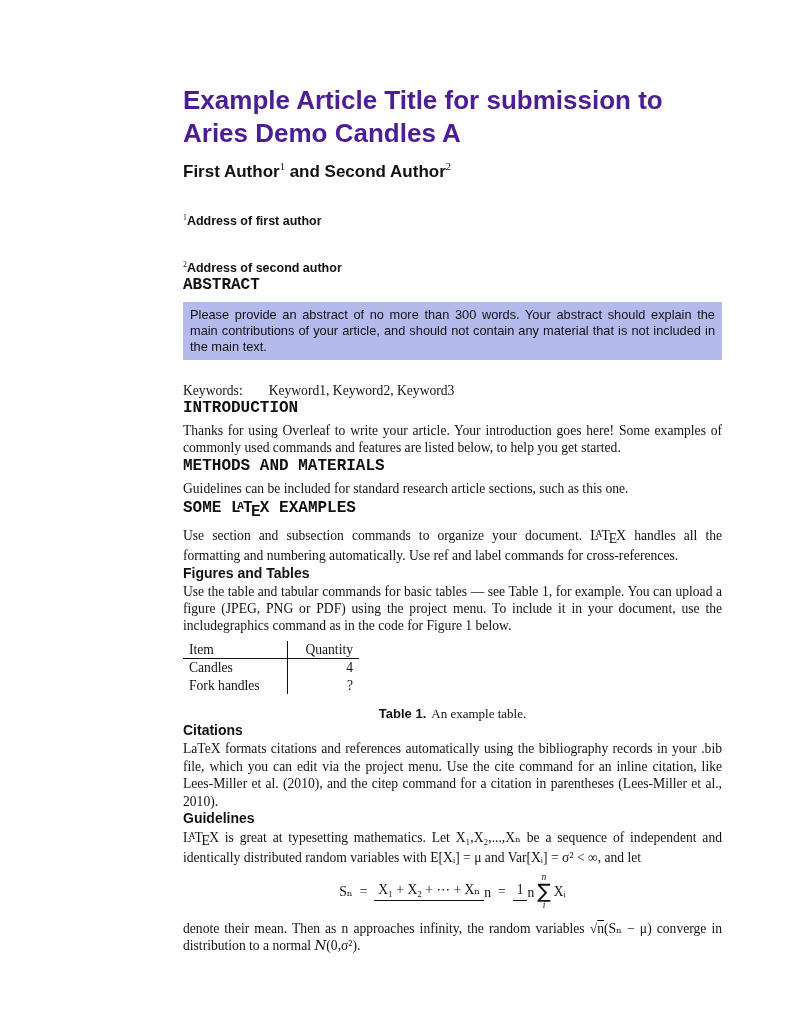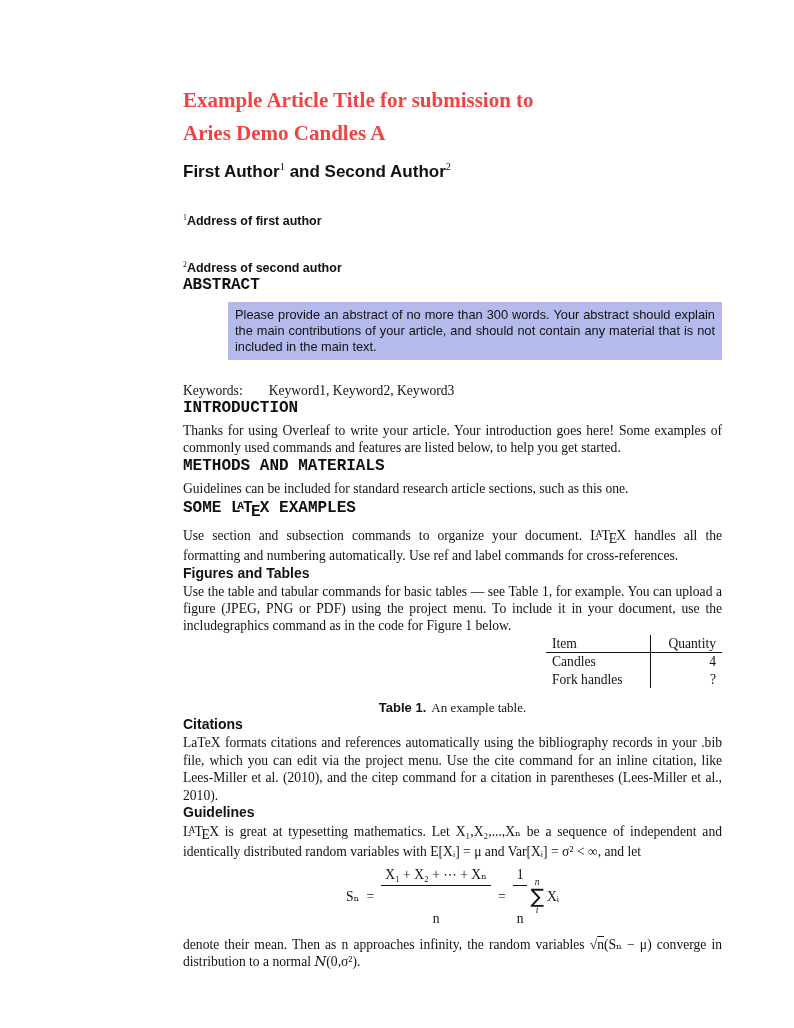--- a/index.html
+++ b/index.html
@@ -8,23 +8,23 @@
     width:794px; height:1028px;
     background:#ffffff;
     box-sizing:border-box;
     padding:84px 72px 20px 183px;
     overflow:hidden;
     font-family:"Liberation Serif","DejaVu Serif",serif;
     color:#111;
   }
   
   h1.title {
-    font-family:Liberation Serif, serif;
-    font-weight:bold; font-size:21px; line-height:33px;
-    margin:0 0 7px 0; color:#ef4444;
+    font-family:Liberation Sans, sans-serif;
+    font-weight:bold; font-size:26px; line-height:33px;
+    margin:0 0 7px 0; color:#4c1d95;
   }
   h1.title span { display:block; }
   .authors {
     font-family:"Liberation Sans","DejaVu Sans",sans-serif;
     font-weight:bold; font-size:17px; line-height:20px; margin:0 0 8px 0;
   }
   .authors sup, .affil sup {
     font-family:"Liberation Serif","DejaVu Serif",serif;
     font-weight:normal; font-size:62%;
   }
@@ -35,21 +35,21 @@
   }
   h2.section {
     font-family:Liberation Mono, monospace;
     font-weight:bold; font-size:16px; line-height:19px; margin:0;
   }
   h3.subsection {
     font-family:"Liberation Sans","DejaVu Sans",sans-serif;
     font-weight:bold; font-size:14px; line-height:17px; margin:0;
   }
   .mt-abstract   { margin-top:26px; }
-  .mt-box        { margin-top:7px;margin-left:45px; }
+  .mt-box        { margin-top:7px; }
   .mt-keywords   { margin-top:23px; }
   .mt-intro      { margin-top:26px; }
   .mt-methods    { margin-top:12px; }
   .mt-latex      { margin-top:13px; }
   .mt-figs       { margin-top:9px; }
   .mt-citations  { margin-top:28px; }
   .mt-math       { margin-top:9px; }
   
   p.body {
     font-size:13.6px; line-height:17.4px; text-align:justify;
@@ -62,38 +62,38 @@
     font-size:12.8px; line-height:16px; text-align:justify;
   }
   .abstract-box p { margin:0; }
   .keywords { font-size:13.6px; }
   .kw-label { margin-right:26px; }
   
   .latex-logo { white-space:nowrap; }
   .latex-logo .lg-a { display:inline-block; font-size:70%; vertical-align:0.27em; margin:0 -0.10em 0 -0.30em; }
   .latex-logo .lg-e { display:inline-block; vertical-align:-0.24em; margin:0 -0.05em 0 -0.09em; }
   
-  .table-wrap { display:flex; justify-content:flex-end; }
+  .table-wrap { margin-top:6px; display:flex; justify-content:flex-start; }
   table.demo { border-collapse:collapse; font-size:13.6px; line-height:17.5px; }
   table.demo th, table.demo td { padding:0 6px; font-weight:normal; text-align:left; }
   table.demo th { border-bottom:1px solid #111; }
   table.demo th:first-child, table.demo td:first-child { border-right:1px solid #111; padding-right:16px; min-width:82px; }
   table.demo th:last-child, table.demo td:last-child { text-align:right; padding-left:10px; min-width:55px; }
   .caption { margin-top:12px; text-align:center; font-size:13px; }
   .cap-label { font-family:"Liberation Sans","DejaVu Sans",sans-serif; font-weight:bold; }
   .cap-text { margin-left:5px; }
   
   .mi { }
   .formula {
     margin-top:6px;
     display:flex; justify-content:center; align-items:center;
     font-size:13.6px; line-height:16px;
   }
   .mo { margin:0 7px; }
-  .frac { display:inline-flex; flex-direction:column; align-items:center; text-align:center;gap:23px; }
+  .frac { display:inline-flex; align-items:center; text-align:center; }
   .fr-num { padding:0 4px 2px 4px; border-bottom:1px solid #111; }
   .fr-den { padding-top:2px; }
   .bigsum { display:inline-flex; flex-direction:column; align-items:center; line-height:1; margin:0 3px; }
   .s-top { font-size:9.5px; font-style:italic; }
   .s-sym { font-size:20px; line-height:0.95; font-family:"DejaVu Sans",sans-serif; }
   .s-bot { font-size:9.5px; font-style:italic; }
   .sqrt-arg { text-decoration:overline; }
   .script-n { font-style:italic; font-family:"DejaVu Serif",serif; }
   p.closing { margin-top:9px; }
 </style>

